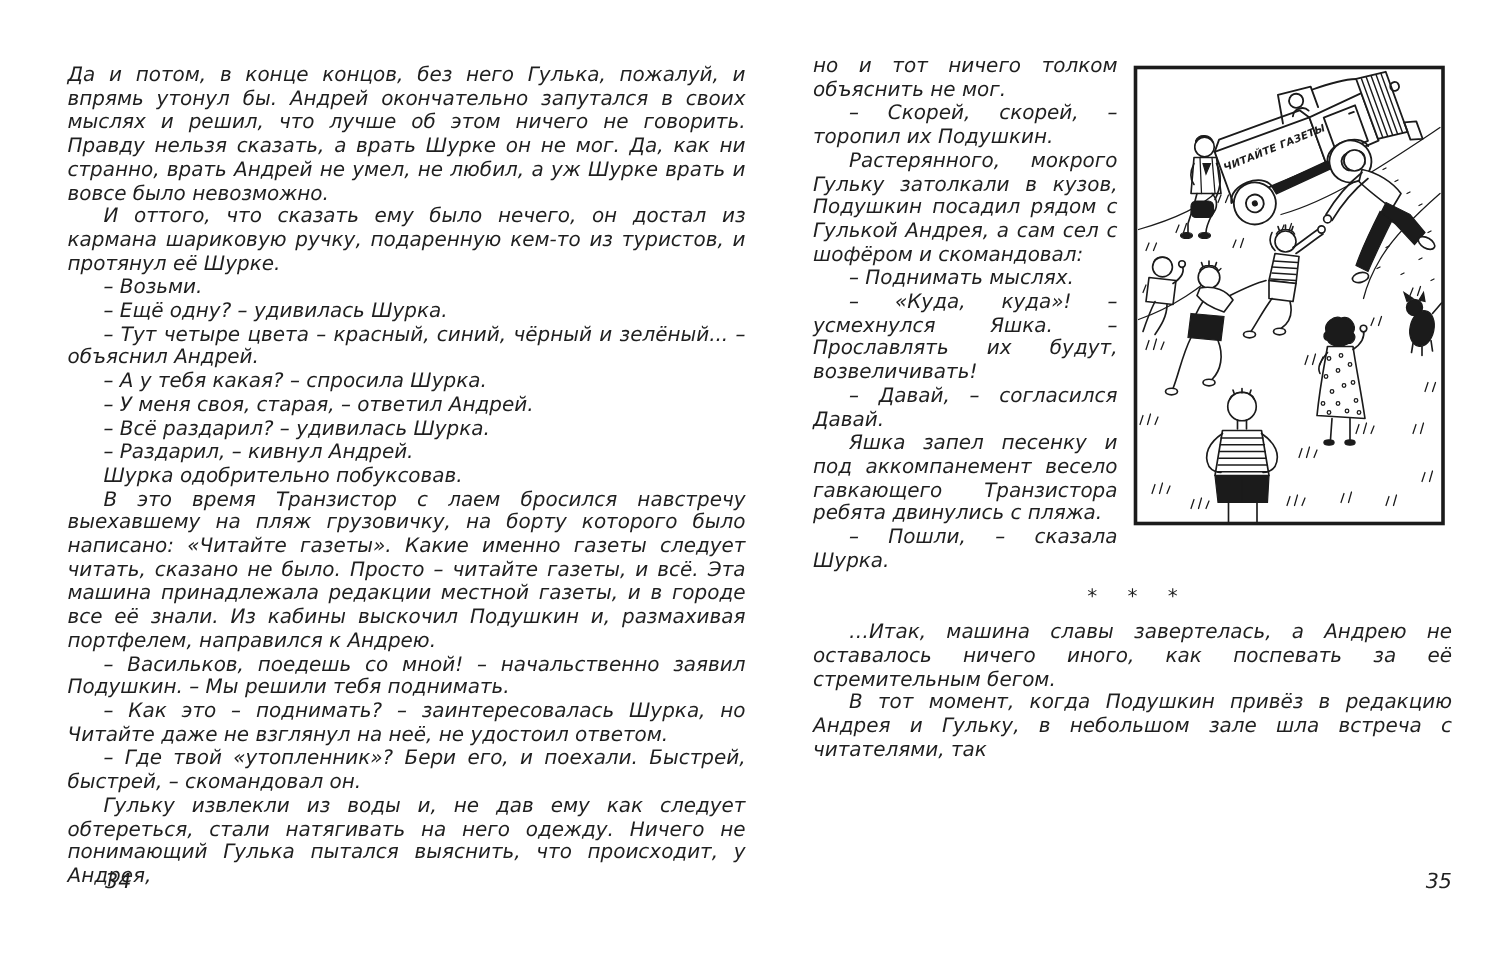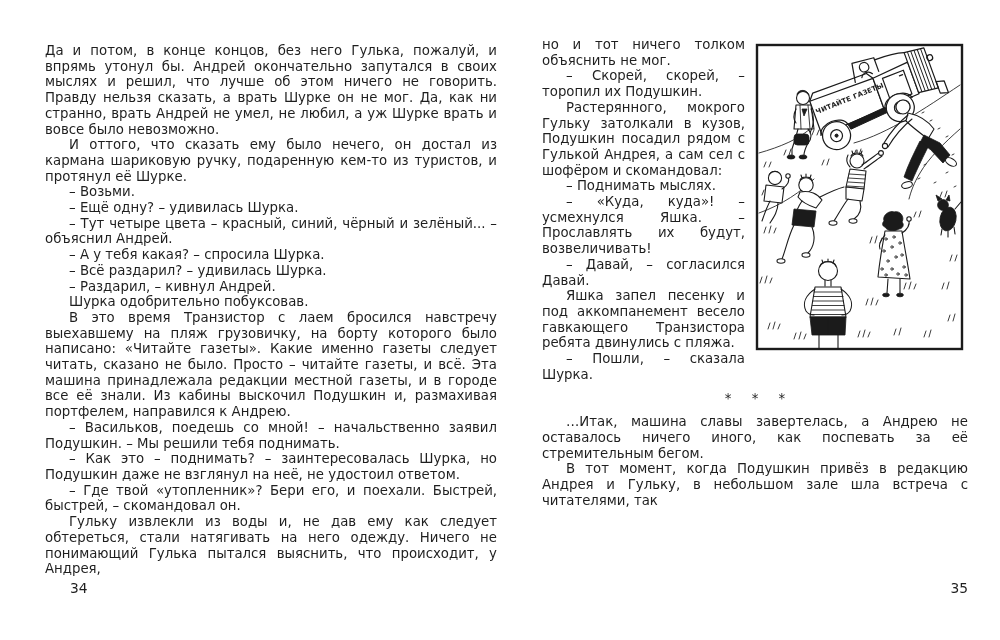--- a/index.html
+++ b/index.html
@@ -1,17 +1,17 @@
 <!DOCTYPE html>
 <html lang="ru"><head>
 <meta charset="utf-8">
 <style>
   html,body{margin:0;padding:0;width:1000px;height:640px;background:#fff;}
   body{font-family:"DejaVu Sans","Liberation Sans",sans-serif;color:#1f1f1f;}
-  .spread{position:relative;width:1000px;height:640px;background:#ffffff;overflow:hidden;}
+  .spread{position:relative;width:1000px;height:640px;background:#ffffff;overflow:hidden;font-style:italic;}
   .page{position:absolute;font-size:13.3px;line-height:15.7px;text-align:justify;hyphens:auto;-webkit-hyphens:auto;overflow-wrap:break-word;}
   .page-left{left:45px;top:43px;width:452px;}
   .page-right{left:542px;top:37px;width:426px;}
   .para{margin:0;text-indent:24px;}
   .noindent{text-indent:0;}
   .illustration{float:right;width:214px;height:316px;margin:0 0 8px 9px;}
   .separator{margin:9px 0 7px;text-align:center;text-indent:0;letter-spacing:8px;padding-left:8px;}
   .folio{position:absolute;top:580px;font-size:13.8px;}
   .folio-left{left:45px;margin-left:25px;}
   .folio-right{right:32px;}
@@ -25,26 +25,27 @@
 
 <div class="spread">
 
   <div class="page page-left">
     <p class="para noindent">Да и потом, в конце концов, без него Гулька, пожалуй, и впрямь утонул бы. Андрей окончательно запутался в своих мыслях и решил, что лучше об этом ничего не говорить. Правду нельзя сказать, а врать Шурке он не мог. Да, как ни странно, врать Андрей не умел, не любил, а уж Шурке врать и вовсе было невозможно.</p>
     <p class="para">И оттого, что сказать ему было нечего, он достал из кармана шариковую ручку, подаренную кем-то из туристов, и протянул её Шурке.</p>
     <p class="para">– Возьми.</p>
     <p class="para">– Ещё одну? – удивилась Шурка.</p>
     <p class="para">– Тут четыре цвета – красный, синий, чёрный и зелёный... – объяснил Андрей.</p>
     <p class="para">– А у тебя какая? – спросила Шурка.</p>
+    <p class="para">– У меня своя, старая, – ответил Андрей.</p>
     <p class="para">– Всё раздарил? – удивилась Шурка.</p>
     <p class="para">– Раздарил, – кивнул Андрей.</p>
     <p class="para">Шурка одобрительно побуксовав.</p>
     <p class="para">В это время Транзистор с лаем бросился навстречу выехавшему на пляж грузовичку, на борту которого было написано: «Читайте газеты». Какие именно газеты следует читать, сказано не было. Просто – читайте газеты, и всё. Эта машина принадлежала редакции местной газеты, и в городе все её знали. Из кабины выскочил Подушкин и, размахивая портфелем, направился к Андрею.</p>
     <p class="para">– Васильков, поедешь со мной! – начальственно заявил Подушкин. – Мы решили тебя поднимать.</p>
-    <p class="para">– Как это – поднимать? – заинтересовалась Шурка, но Подушкин даже не взглянул на неё, не удостоил ответом.</p>
+    <p class="para">– Как это – поднимать? – заинтересовалась Шурка, но Читайте даже не взглянул на неё, не удостоил ответом.</p>
     <p class="para">– Где твой «утопленник»? Бери его, и поехали. Быстрей, быстрей, – скомандовал он.</p>
     <p class="para">Гульку извлекли из воды и, не дав ему как следует обтереться, стали натягивать на него одежду. Ничего не понимающий Гулька пытался выяснить, что происходит, у Андрея,</p>
   </div>
   <div class="folio folio-left">34</div>
 
   <div class="page page-right">
 
     <div class="illustration">
       <svg width="214" height="316" viewBox="0 0 214 316" xmlns="http://www.w3.org/2000/svg">
 

